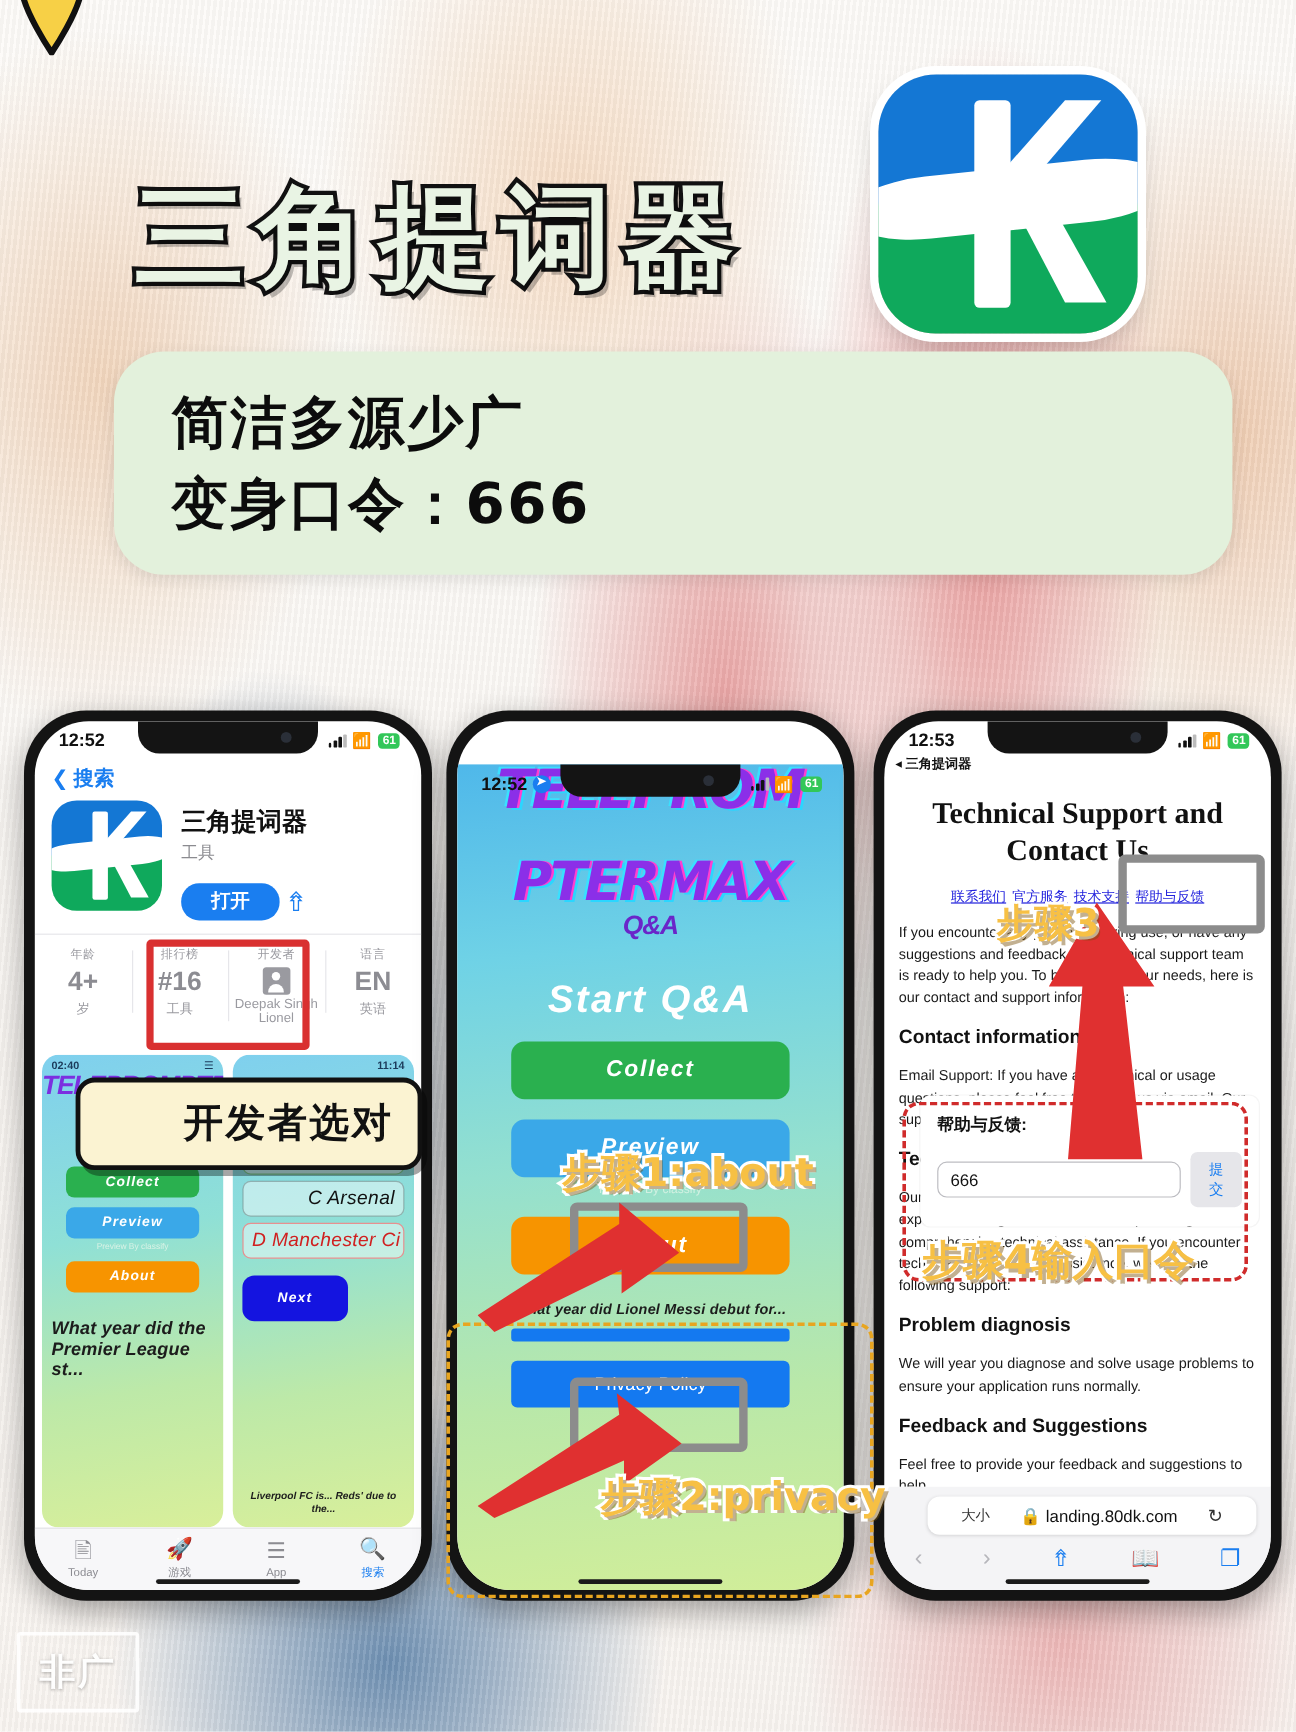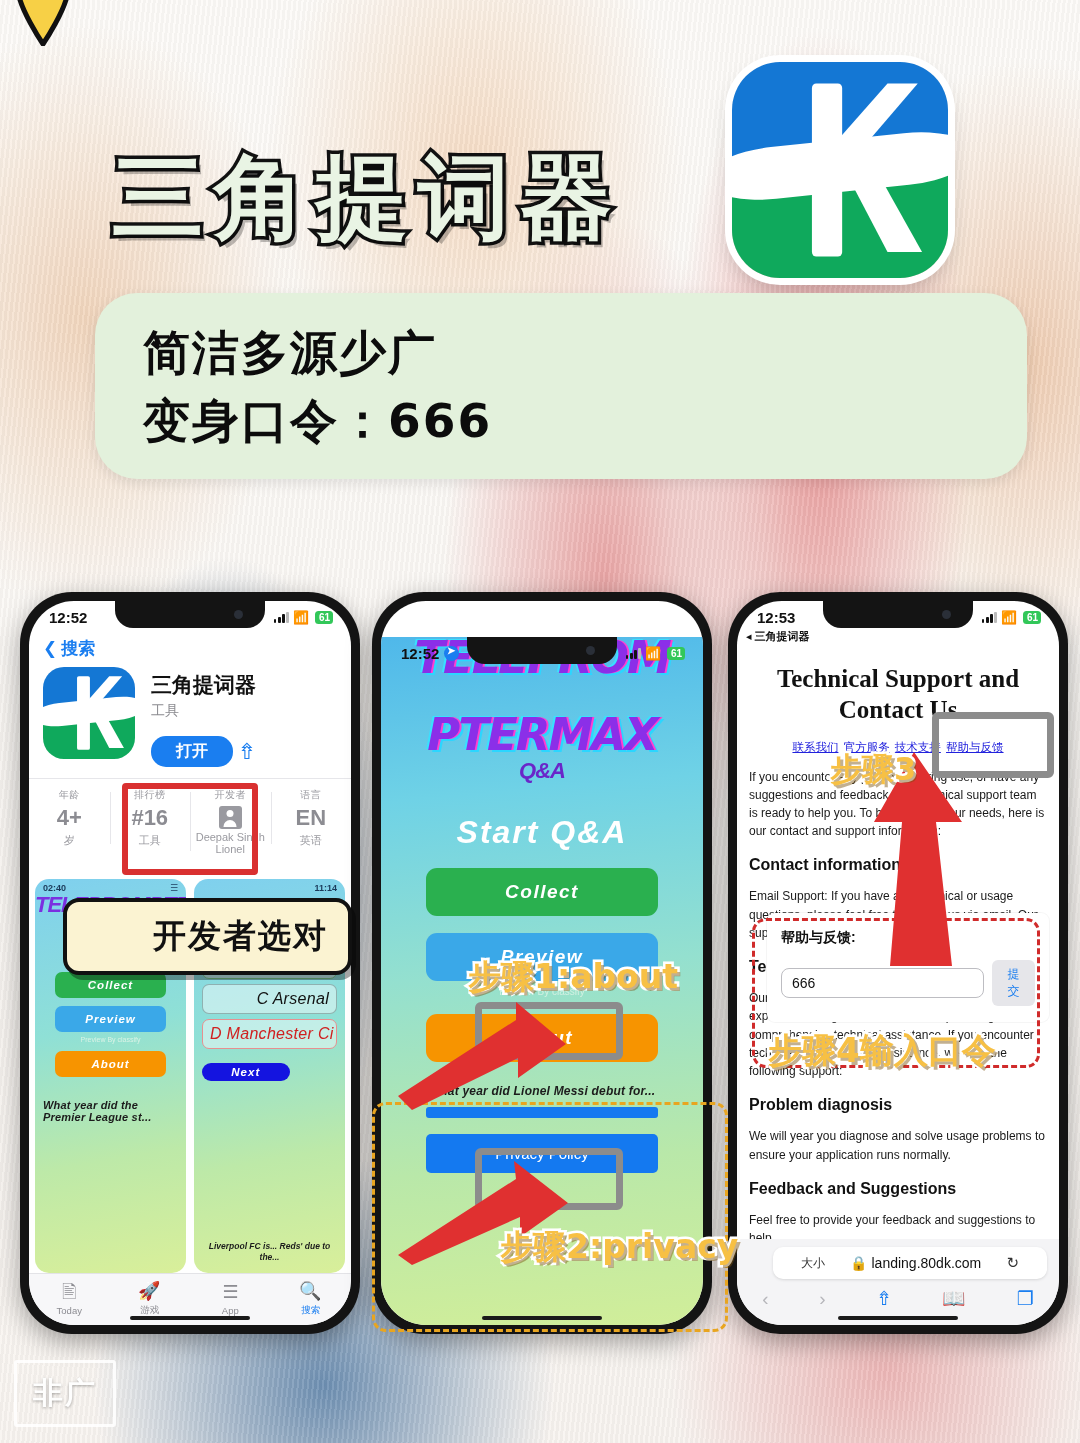--- a/index.html
+++ b/index.html
@@ -139,21 +139,21 @@
   .as-shots { position:absolute; top:278px; left:0; right:0; bottom:52px; display:flex; gap:8px; padding:0 6px; overflow:hidden; }
   .shot { flex:1; border-radius:14px; overflow:hidden; position:relative;
           background:linear-gradient(170deg,#7fd0ee 0%,#8fe0d6 38%,#bde9a8 70%,#d9ef9a 100%); }
   .shot .sbar { position:absolute; top:4px; left:8px; right:8px; display:flex; justify-content:space-between; font-size:9px; font-weight:700; color:#1b3a5a; }
   .shot-title { text-align:center; font-style:italic; font-weight:900; color:#7b2fe0; font-size:22px; margin-top:16px; line-height:.95; letter-spacing:-1px; }
   .shot-qa { text-align:center; font-style:italic; font-weight:900; color:#6a26c9; font-size:12px; }
   .shot-start { text-align:center; font-style:italic; font-weight:700; color:#fff; font-size:17px; margin-top:14px; letter-spacing:1px; }
   .shot-btn { margin:8px auto 0; width:74%; border-radius:7px; text-align:center; font-style:italic; font-weight:700; color:#fff; font-size:11.5px; padding:7px 0; letter-spacing:1px; }
   .b-green{background:#2ab04f} .b-blue{background:#3aa8e8} .b-orange{background:#f79400} .b-royal{background:#1414e0}
   .shot-hint{ text-align:center; font-size:7px; color:#e7f6ea; margin-top:4px; opacity:.85;}
-  .shot-q { font-style:italic; font-weight:700; color:#1c1c1c; font-size:11px; margin:22px 8px 0; letter-spacing:.2px; }
+  .shot-q { font-style:italic; font-weight:700; color:#1c1c1c; font-size:15px; margin:22px 8px 0; letter-spacing:.2px; }
   .opt { margin:5px 8px 0; background:rgba(255,255,255,0.45); border:1px solid rgba(0,0,0,0.25); border-radius:7px; padding:5px 7px; font-style:italic; font-weight:400; font-size:16px; letter-spacing:.3px; white-space:nowrap;text-align:right; }
   .opt.o1{color:#123} .opt.o2{color:#1a7a2e;border-color:#7cc98d} .opt.o3{color:#111} .opt.o4{color:#d02020;border-color:#e79090}
   .opt-q { font-style:italic; font-weight:700; color:#1c1c1c; font-size:9px; margin:10px 8px 0; letter-spacing:.2px; }
   .shot-foot { position:absolute; bottom:10px; left:8px; right:8px; text-align:center; font-style:italic; font-weight:700; font-size:8.5px; color:#1c1c1c; line-height:1.3; }
   .tabbar { position:absolute; bottom:0; left:0; right:0; height:52px; background:#f7f7f9; border-top:1px solid #e3e3e7; display:flex; align-items:center; }
   .tab { flex:1; text-align:center; color:#8c8c92; font-size:9.5px; }
   .tab .ic { font-size:18px; display:block; line-height:1; margin-bottom:4px; }
   .tab.active { color:#1a7ef0; }
   .home-ind { position:absolute; bottom:5px; left:50%; transform:translateX(-50%); width:120px; height:4px; border-radius:3px; background:#1a1a1a; z-index:50;}
 
@@ -338,21 +338,21 @@
         <div class="shot">
           <div class="sbar">
             <span>&nbsp;</span>
               <span>11:14</span>
           </div>
           <div class="opt-q" style="margin-top:20px">known as 'The Red...</div>
           <div class="opt o1">A Chelsea</div>
           <div class="opt o2">B Liverpool</div>
           <div class="opt o3">C Arsenal</div>
           <div class="opt o4">D Manchester Ci</div>
-          <div class="shot-btn b-royal" style="width:58%;margin-left:8px;margin-top:14px;padding:3px 0;border-radius:10px">Next</div>
+          <div class="shot-btn b-royal" style="width:58%;margin-left:8px;margin-top:14px;padding:13px 0;border-radius:10px">Next</div>
           <div class="shot-foot">Liverpool FC is... Reds' due to the...</div>
         </div>
       </div>
 
       <div class="tabbar">
         <div class="tab">
           <span class="ic">🖹</span>
           <span>Today</span>
         </div>
         <div class="tab">

